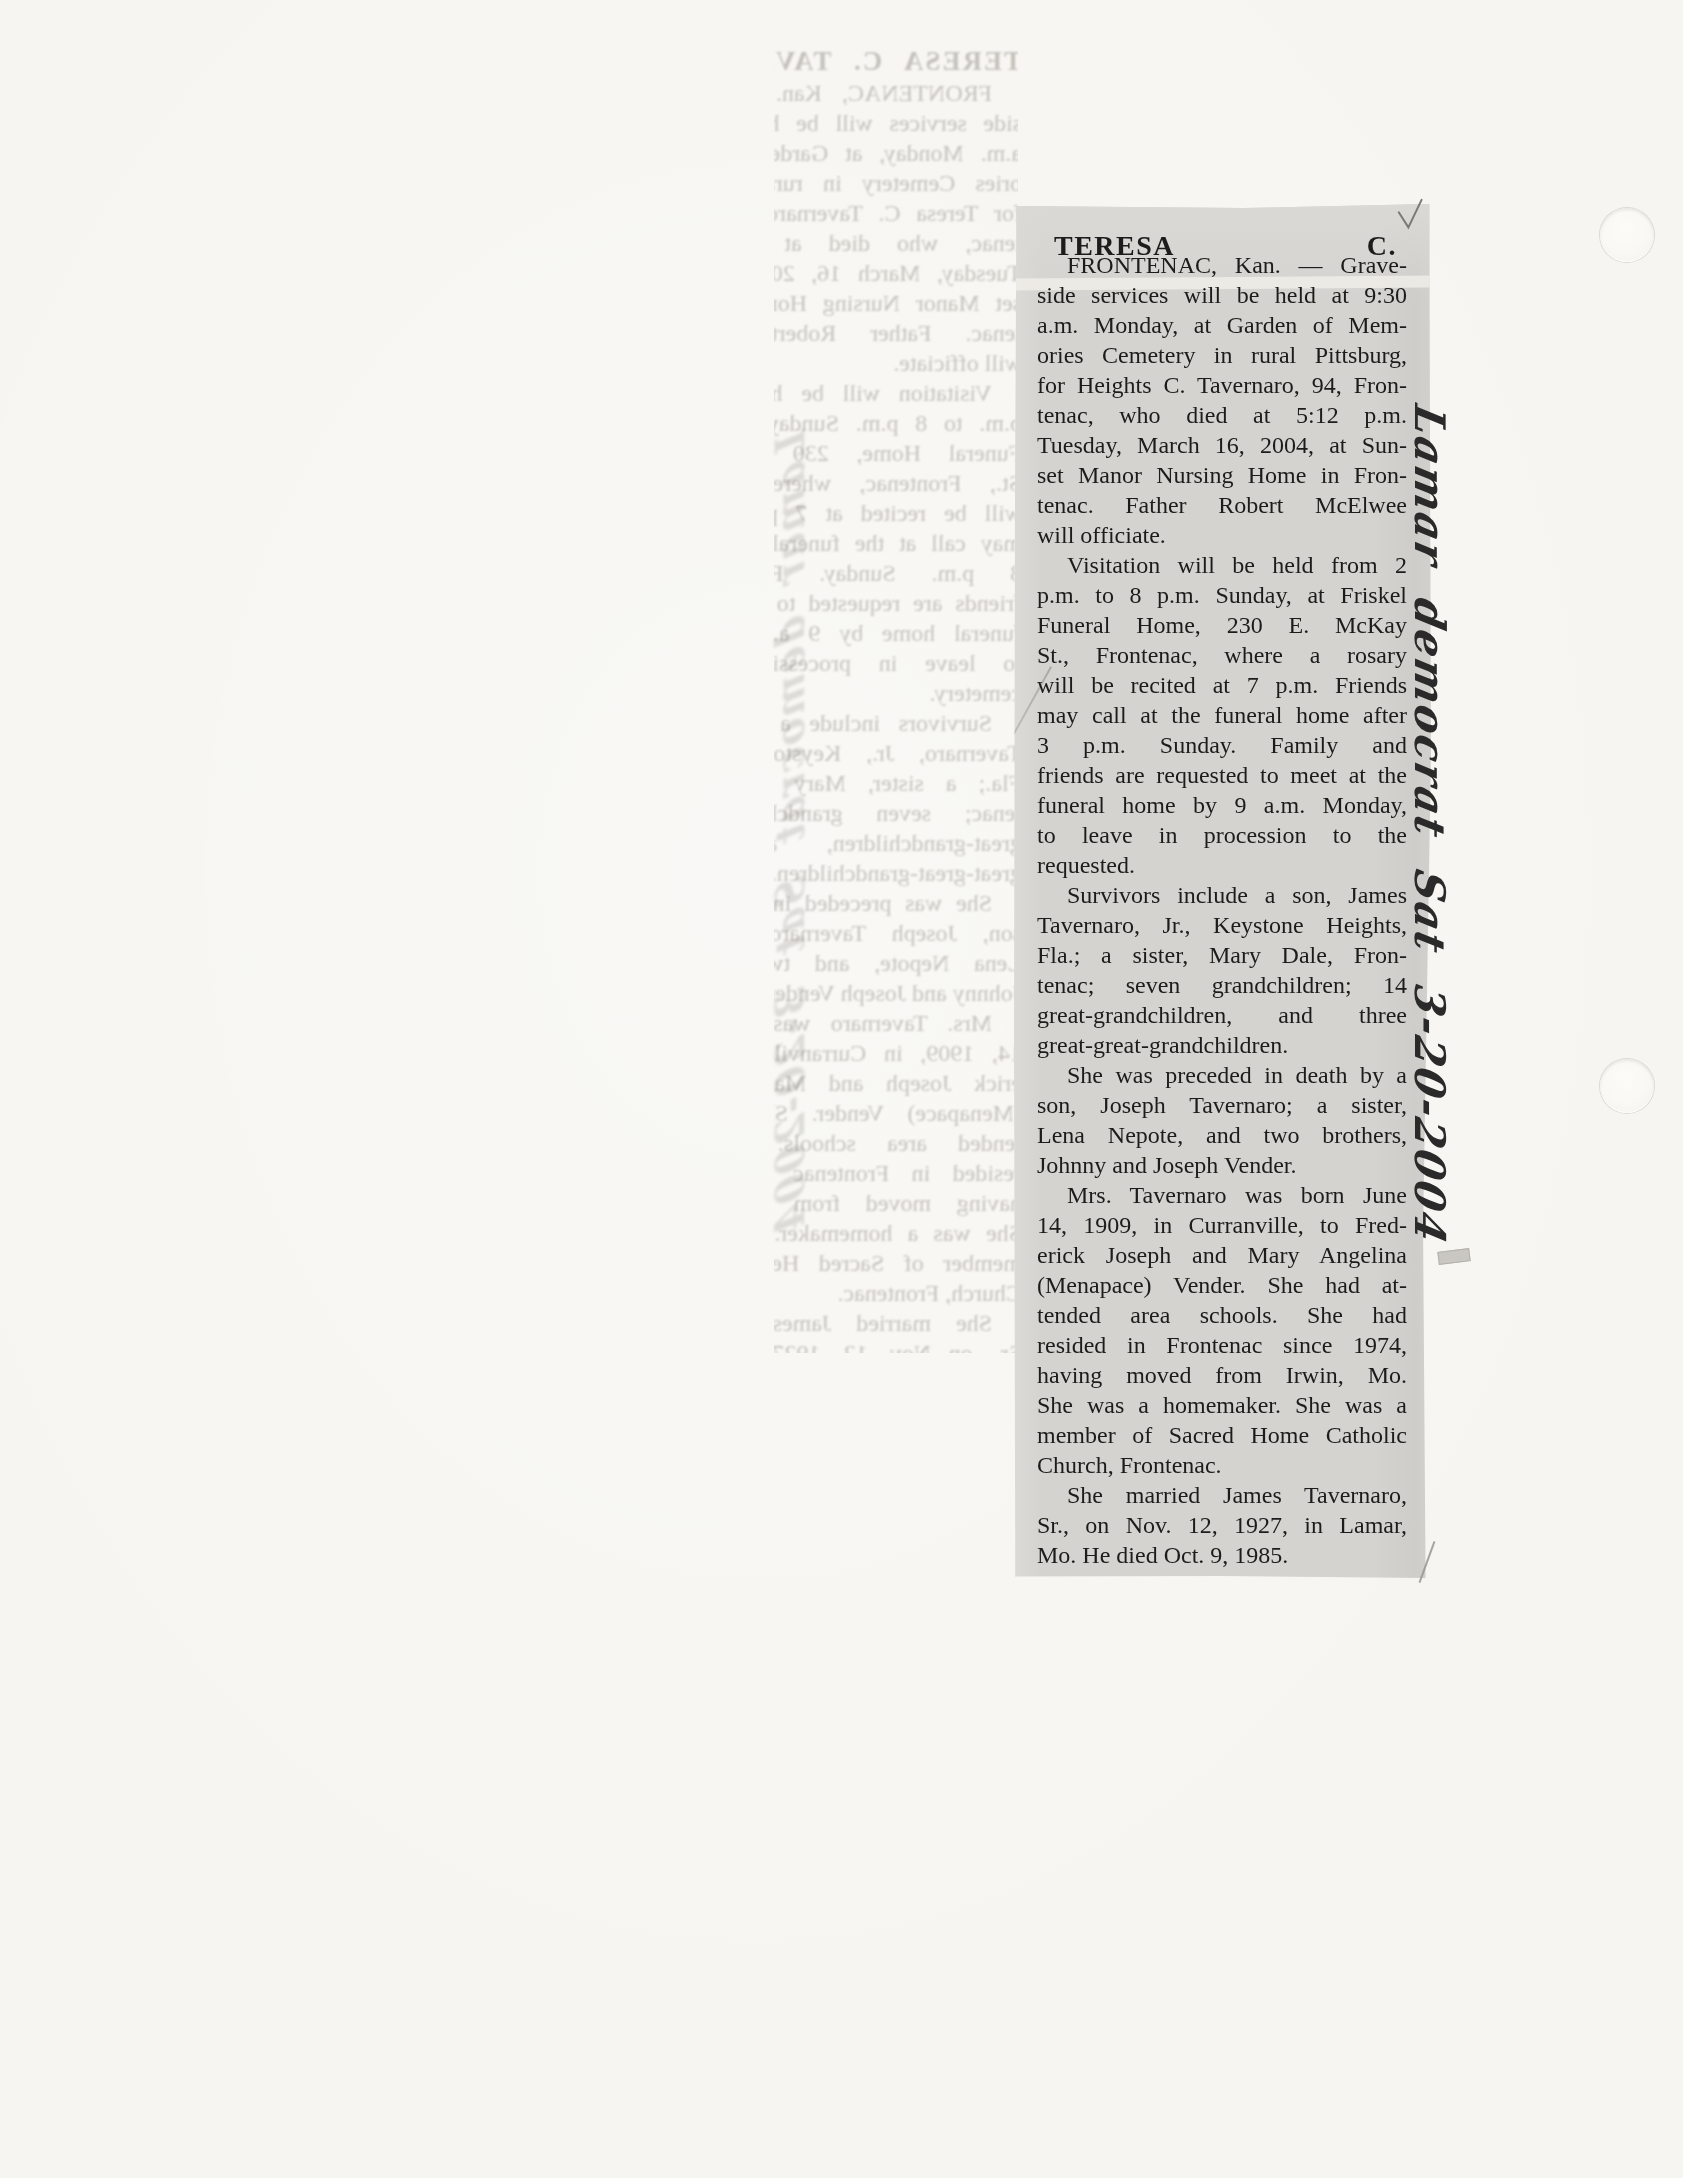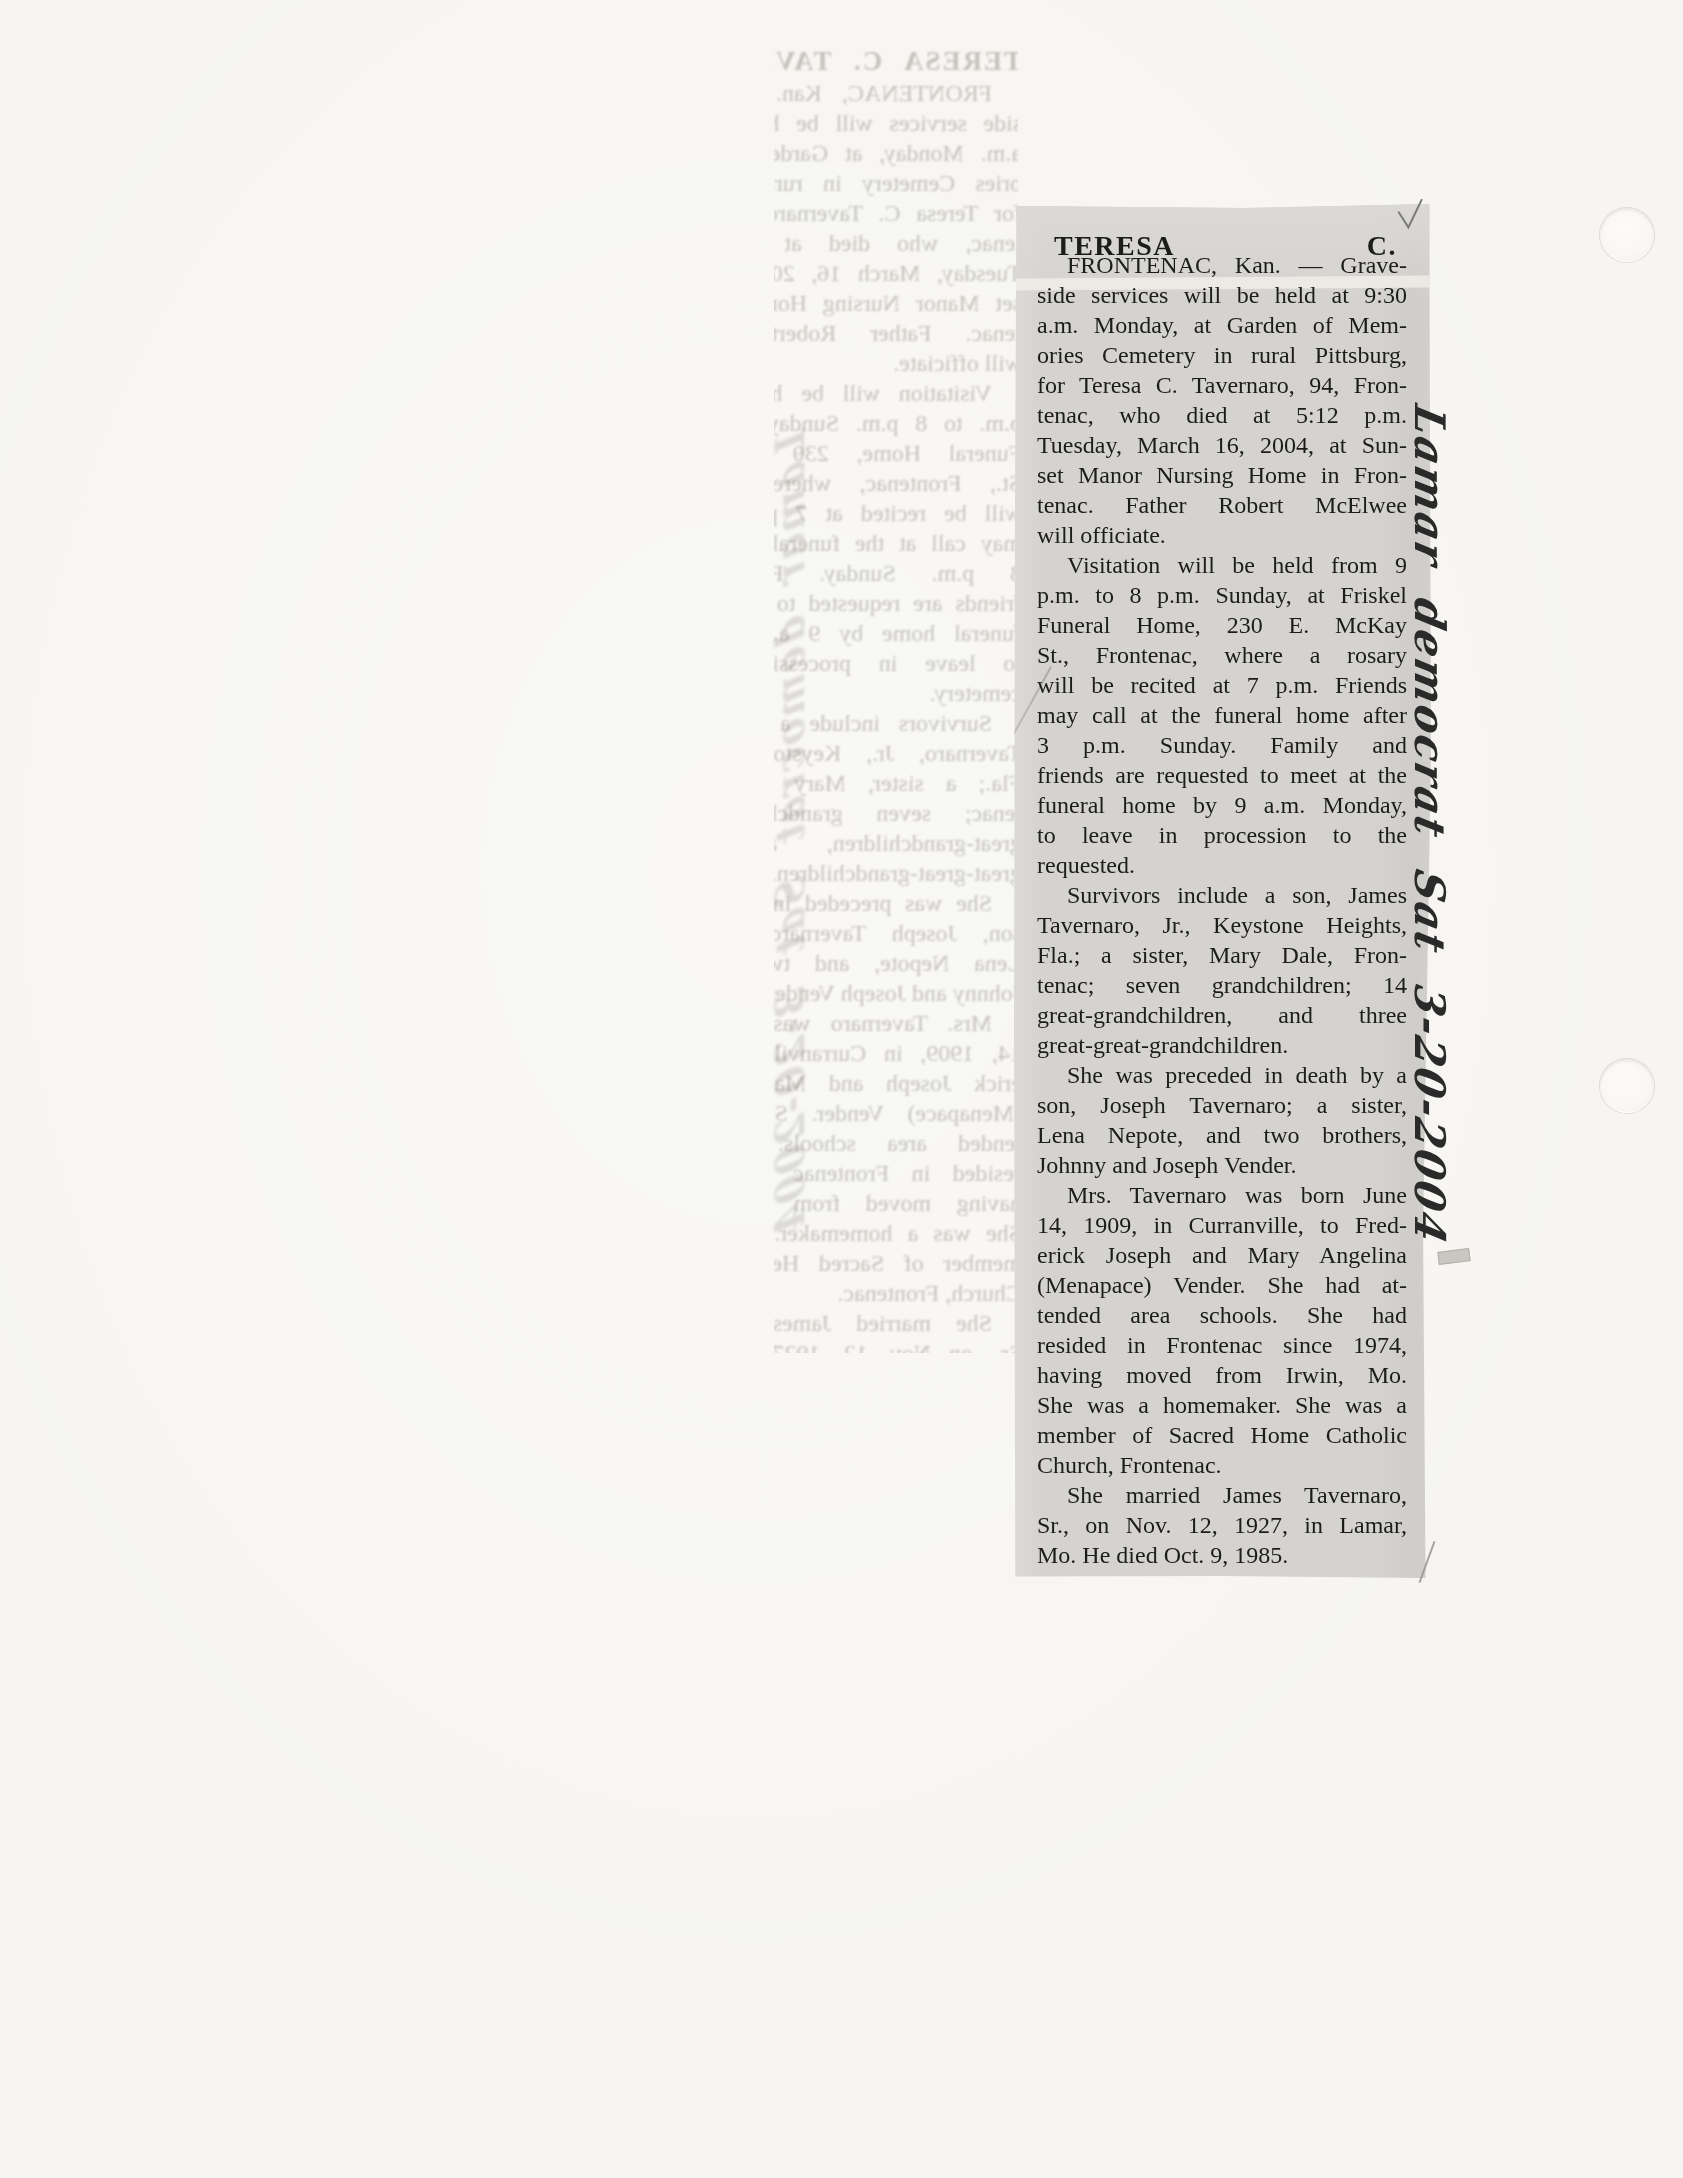--- a/index.html
+++ b/index.html
@@ -240,27 +240,27 @@
 
   <div class="clipping">
     <div class="seam"></div>
     <div class="crease"></div>
     <h1 class="headline">TERESA C. TAVERNARO</h1>
     <div class="obit-body" id="clipping-body">
         <div class="line para-start">FRONTENAC, Kan. — Grave-</div>
         <div class="line">side services will be held at 9:30</div>
         <div class="line">a.m. Monday, at Garden of Mem-</div>
         <div class="line">ories Cemetery in rural Pittsburg,</div>
-        <div class="line">for Teresa C. Tavernaro, 94, Fron-</div>
+        <div class="line">for Heights C. Tavernaro, 94, Fron-</div>
         <div class="line">tenac, who died at 5:12 p.m.</div>
         <div class="line">Tuesday, March 16, 2004, at Sun-</div>
         <div class="line">set Manor Nursing Home in Fron-</div>
         <div class="line">tenac. Father Robert McElwee</div>
         <div class="line para-end">will officiate.</div>
-        <div class="line para-start">Visitation will be held from 9</div>
+        <div class="line para-start">Visitation will be held from 2</div>
         <div class="line">p.m. to 8 p.m. Sunday, at Friskel</div>
         <div class="line">Funeral Home, 230 E. McKay</div>
         <div class="line">St., Frontenac, where a rosary</div>
         <div class="line">will be recited at 7 p.m. Friends</div>
         <div class="line">may call at the funeral home after</div>
         <div class="line">3 p.m. Sunday. Family and</div>
         <div class="line">friends are requested to meet at the</div>
         <div class="line">funeral home by 9 a.m. Monday,</div>
         <div class="line">to leave in procession to the</div>
         <div class="line para-end">requested.</div>

